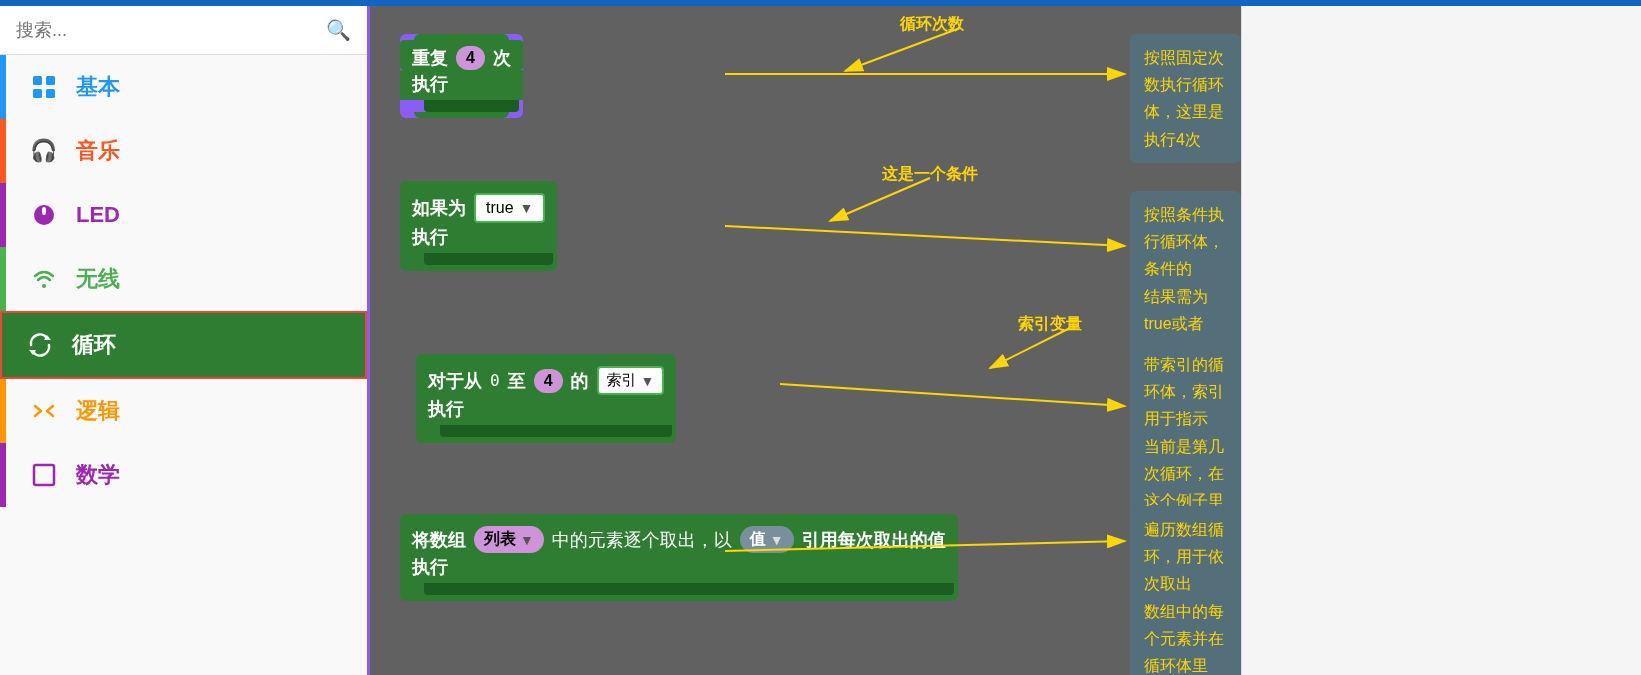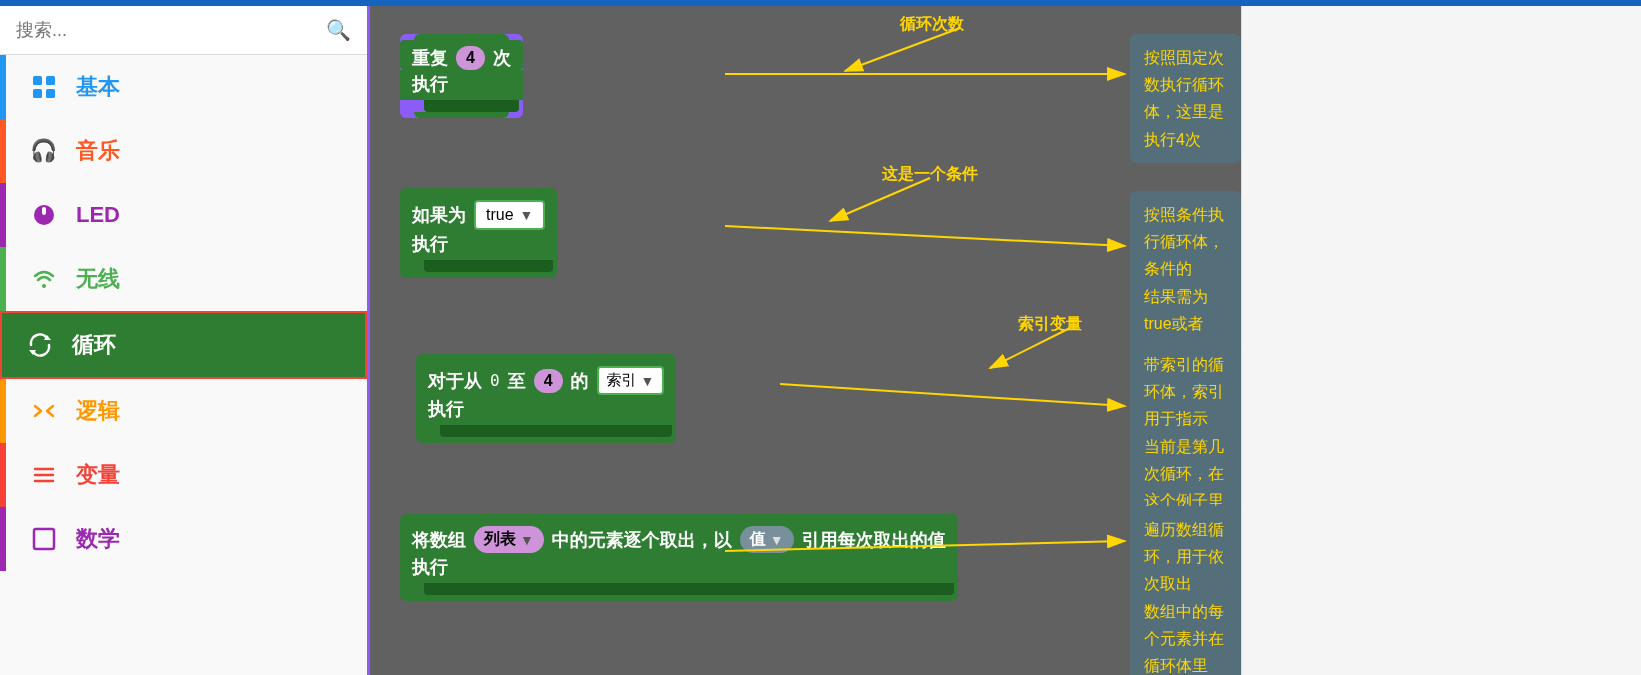--- a/index.html
+++ b/index.html
@@ -276,30 +276,20 @@
       <div class="sidebar-item logic">
         <span class="item-icon">
           <svg width="26" height="26" viewBox="0 0 26 26" fill="none">
             <path d="M4 8 L10 13 L4 18" stroke="#FF9800" stroke-width="2.5" fill="none" stroke-linecap="round" stroke-linejoin="round"></path>
             <path d="M22 8 L16 13 L22 18" stroke="#FF9800" stroke-width="2.5" fill="none" stroke-linecap="round" stroke-linejoin="round"></path>
           </svg>
         </span>
         <span class="item-label">逻辑</span>
       </div>
 
-      <div class="sidebar-item variable">
-        <span class="item-icon">
-          <svg width="26" height="26" viewBox="0 0 26 26" fill="none">
-            <line x1="4" y1="7" x2="22" y2="7" stroke="#F44336" stroke-width="2.5" stroke-linecap="round"></line>
-            <line x1="4" y1="13" x2="22" y2="13" stroke="#F44336" stroke-width="2.5" stroke-linecap="round"></line>
-            <line x1="4" y1="19" x2="22" y2="19" stroke="#F44336" stroke-width="2.5" stroke-linecap="round"></line>
-          </svg>
-        </span>
-        <span class="item-label">变量</span>
-      </div>
 
       <div class="sidebar-item math">
         <span class="item-icon">
           <svg width="26" height="26" viewBox="0 0 26 26" fill="none">
             <rect x="3" y="3" width="20" height="20" rx="2" stroke="#9C27B0" stroke-width="2.5" fill="none"></rect>
           </svg>
         </span>
         <span class="item-label">数学</span>
       </div>
 
@@ -320,21 +310,21 @@
           <span style="color:white; font-size:18px; font-weight:bold;">次</span>
         </div>
         <div style="background:#2E7D32; padding:2px 12px 4px 12px; display:flex; align-items:center; gap:8px;">
           <span style="color:white; font-size:18px; font-weight:bold;">执行</span>
         </div>
         <div style="height:12px; background:#1B5E20; margin:0 4px 0 24px; border-radius:0 0 4px 4px; min-width:60px;"></div>
         <div style="height:6px; background:#2E7D32; margin:0 14px; border-radius:0 0 6px 6px;"></div>
       </div>
     </div>
 
-    <div style="position:absolute; top:182px; left:30px;text-align:right;">
+    <div style="position:absolute; top:175px; left:30px;text-align:right;">
       <div style="background:#2E7D32; border-radius:6px; display:inline-block;">
         <div style="height:6px; background:#2E7D32; border-radius:6px 6px 0 0; margin:0 14px;"></div>
         <div style="background:#2E7D32; padding:6px 12px 0 12px; display:flex; align-items:center; gap:8px;">
           <span style="color:white; font-size:18px; font-weight:bold;">如果为</span>
           <div class="true-dropdown">
             <span>true</span>
             <span class="dropdown-arrow">▼</span>
           </div>
         </div>
         <div style="background:#2E7D32; padding:2px 12px 4px 12px; display:flex; align-items:center; gap:8px;">
@@ -371,21 +361,21 @@
 
     <div style="position:absolute; top:508px; left:30px;">
       <div style="background:#2E7D32; border-radius:6px; display:inline-block;">
         <div style="height:6px; background:#2E7D32; border-radius:6px 6px 0 0; margin:0 14px;"></div>
         <div style="background:#2E7D32; padding:6px 12px 0 12px; display:flex; align-items:center; gap:8px; flex-wrap:wrap;">
           <span style="color:white; font-size:18px; font-weight:bold;">将数组</span>
           <div class="pill-list">
             <span>列表</span>
             <span class="dropdown-arrow">▼</span>
           </div>
-          <span style="color:white; font-size:18px; font-weight:bold;">中的元素逐个取出，以</span>
+          <span style="color:white; font-size:18px; font-weight:normal;">中的元素逐个取出，以</span>
           <div class="pill-value">
             <span>值</span>
             <span class="dropdown-arrow" style="color:#ddd;">▼</span>
           </div>
           <span style="color:white; font-size:18px; font-weight:bold;">引用每次取出的值</span>
         </div>
         <div style="background:#2E7D32; padding:2px 12px 4px 12px; display:flex; align-items:center;">
           <span style="color:white; font-size:18px; font-weight:bold;">执行</span>
         </div>
         <div style="height:12px; background:#1B5E20; margin:0 4px 0 24px; border-radius:0 0 4px 4px; min-width:60px;"></div>

